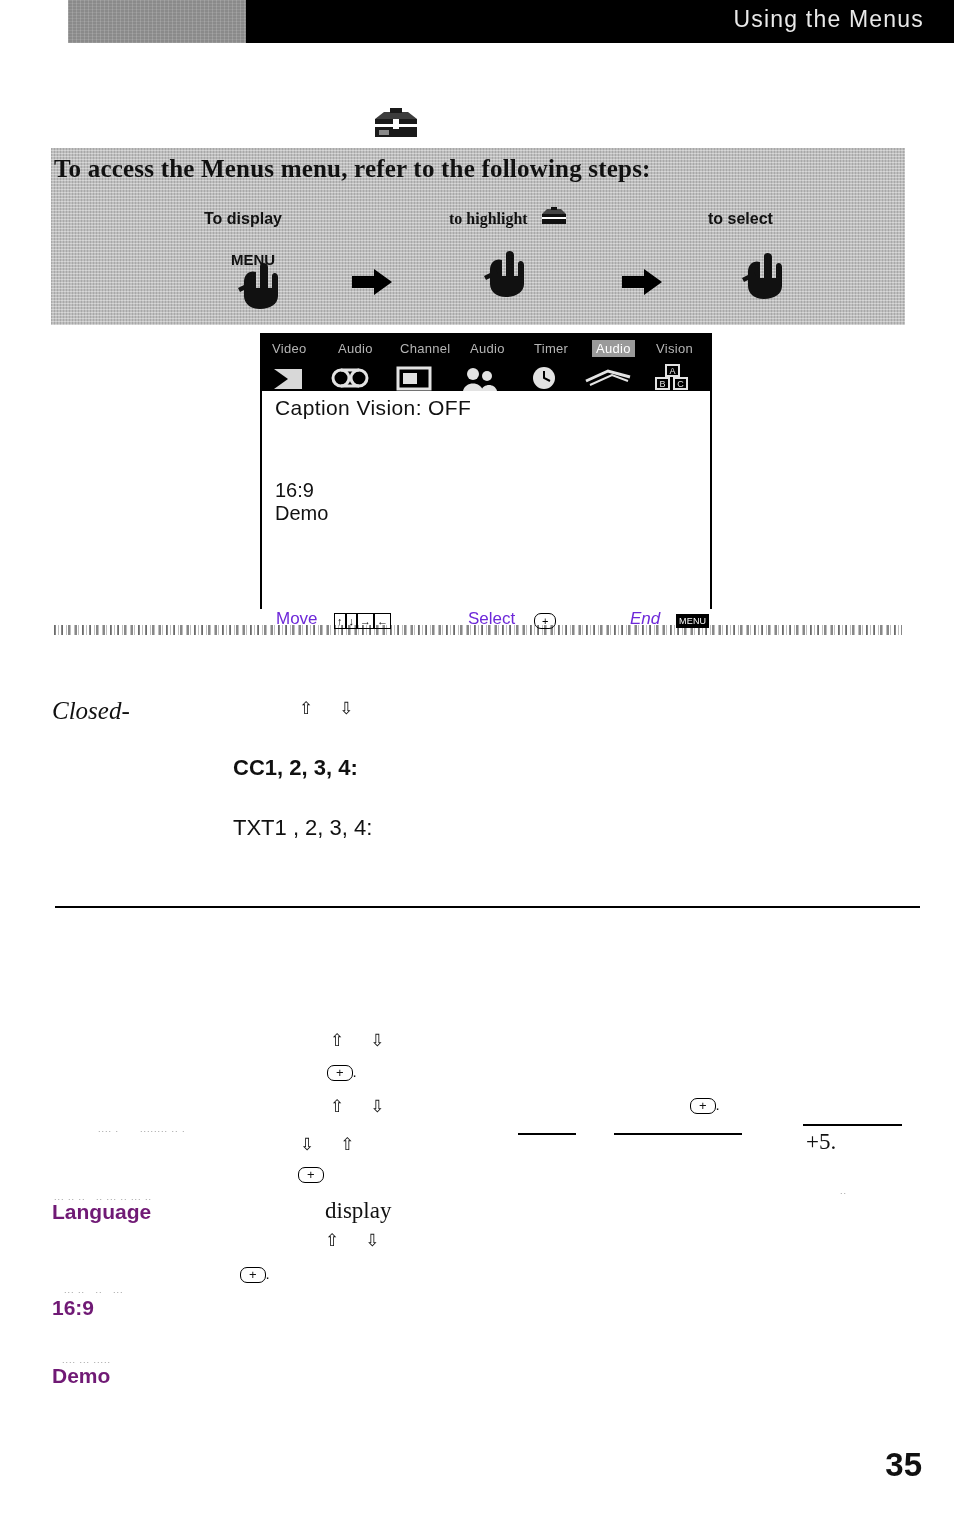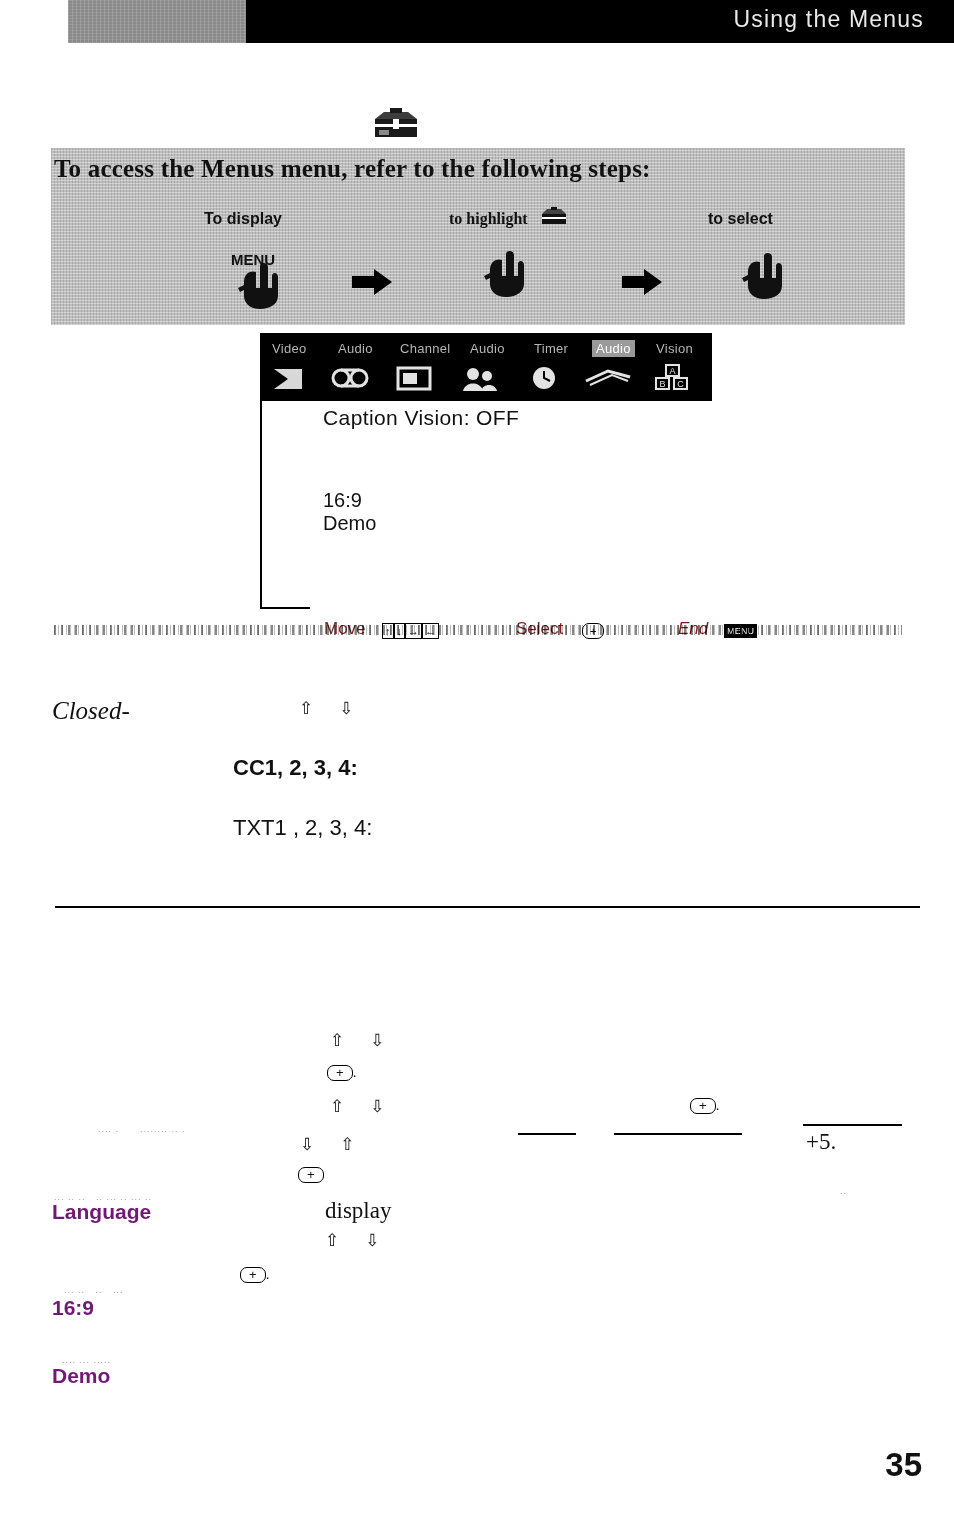--- a/index.html
+++ b/index.html
@@ -129,21 +129,21 @@
     color: #ffffff;
     background: #9a9a9a;
     padding: 1px 4px;
     top: 5px;
   }
   .tv-icon {
     position: absolute;
     top: 28px;
     width: 44px; height: 30px;
   }
-  .tv-body { position: absolute; left: 0; top: 66px; width: 100%; height: 246px; background: #fff; margin-left: 48px; }
+  .tv-body { position: absolute; left: 0; top: 56px; width: 100%; height: 246px; background: #fff; }
   .caption-line {
     position: absolute;
     left: 13px; top: 5px;
     font-family: "Liberation Sans", sans-serif;
     font-size: 21px;
     color: #111;
     letter-spacing: .4px;
   }
   .ratio-line {
     position: absolute;
@@ -162,21 +162,21 @@
   .tv-footer {
     position: absolute;
     left: 0; bottom: 4px;
     width: 100%;
     height: 24px;
   }
   .tv-foot-text {
     position: absolute;
     font-family: "Liberation Sans", sans-serif;
     font-size: 17px;
-    color: #7f1d1d;
+    color: #6d28d9;
   }
   .key-box {
     display: inline-block;
     border: 1.5px solid #000;
     font-family: "Liberation Sans", sans-serif;
     font-size: 11px;
     line-height: 12px;
     padding: 1px 2px;
     vertical-align: middle;
   }

